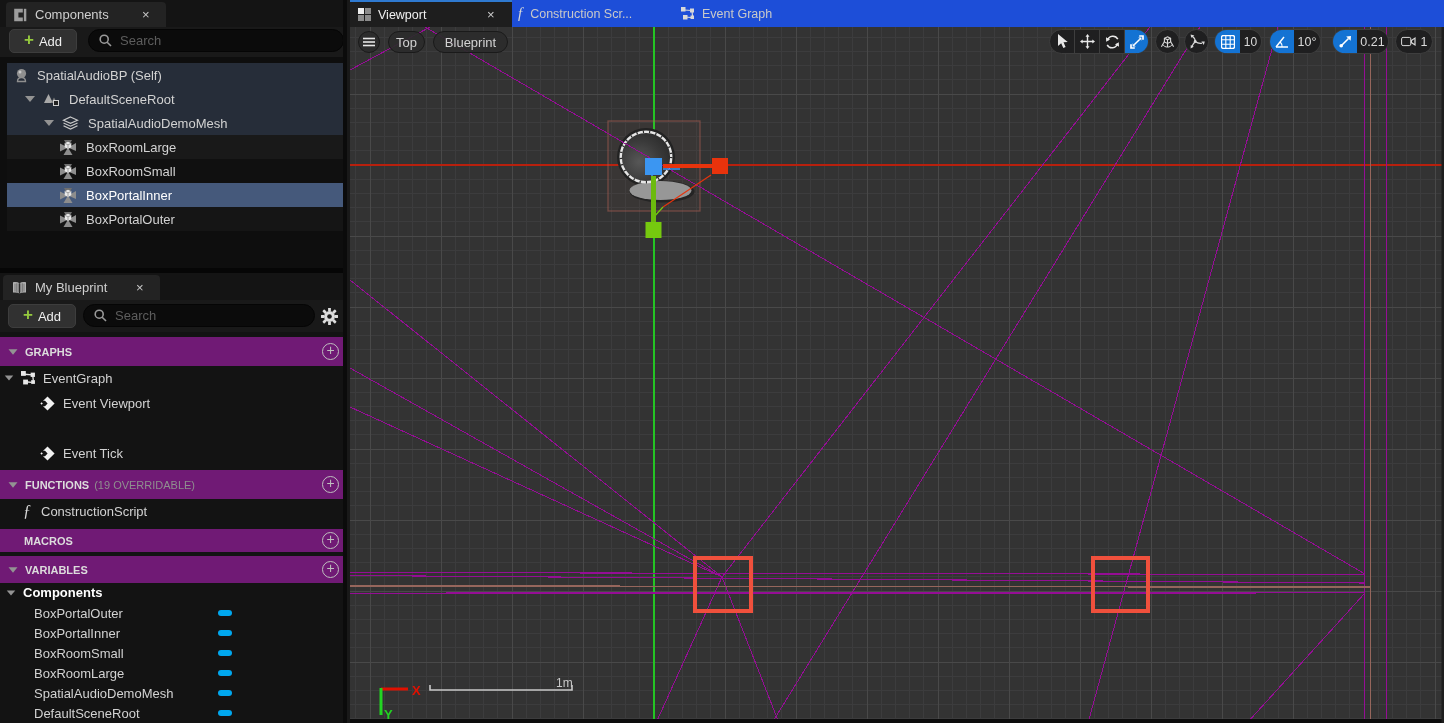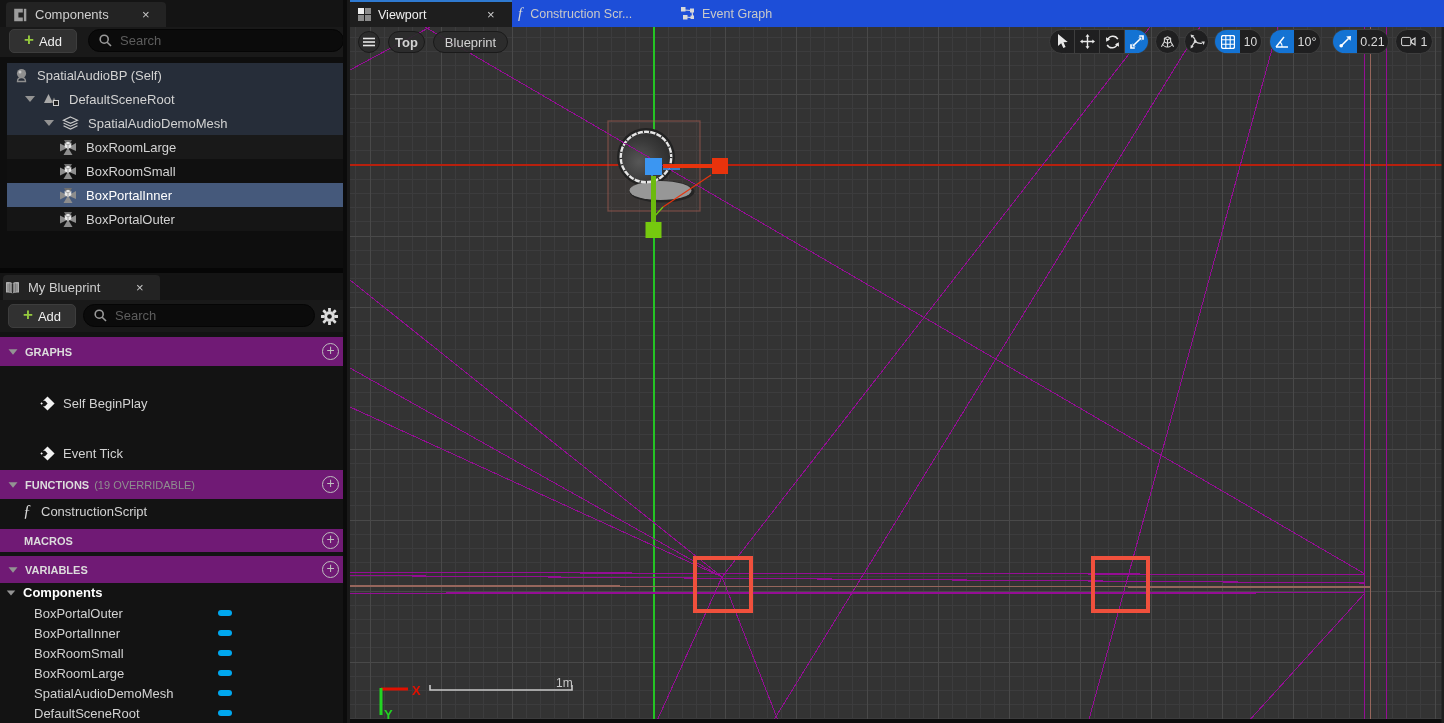--- a/index.html
+++ b/index.html
@@ -275,21 +275,21 @@
 
     <div class="vbtn" style="left:8px; top:31px; width:22px; height:22px; border-radius:50%;">
       <svg width="12" height="10">
           <g stroke="#e6e6e6" stroke-width="1.6">
             <line x1="0" y1="1.5" x2="12" y2="1.5"></line>
             <line x1="0" y1="5" x2="12" y2="5"></line>
             <line x1="0" y1="8.5" x2="12" y2="8.5"></line>
           </g>
         </svg>
     </div>
-    <div class="vbtn" style="left:38px; top:31px; width:37px; height:22px;font-weight:bold;">Top</div>
+    <div class="vbtn" style="left:38px; top:31px; width:37px; height:22px;">Top</div>
     <div class="vbtn" style="left:83px; top:31px; width:75px; height:22px;">Blueprint</div>
 
     <div class="abs" style="left:699px;top:29px;width:100px;height:25px;background:#1f1f20;border:1px solid #3e3e3e;border-radius:13px;overflow:hidden;display:flex;">
       <div style="width:25px;display:flex;align-items:center;justify-content:center;border-right:1px solid #3e3e3e;">
         <svg width="13" height="15" viewBox="0 0 13 15">
             <path d="M2 0 L2 12 L5.2 9.2 L7.3 14 L9.6 13 L7.5 8.3 L11.7 8 Z" fill="#e8e8e8"></path>
           </svg>
       </div>
       <div style="width:25px;display:flex;align-items:center;justify-content:center;border-right:1px solid #3e3e3e;">
         <svg width="15" height="15" viewBox="0 0 15 15">
@@ -512,21 +512,21 @@
           <g>
             <path d="M 5.7 4.3 L 9 2.8 L 12.3 4.3 L 12.3 8.2 L 9 9.9 L 5.7 8.2 Z" fill="#e9e9e9"></path>
             <path d="M 5.7 4.3 L 9 5.8 L 12.3 4.3 M 9 5.8 L 9 9.9" fill="none" stroke="#9a9a9a" stroke-width="0.9"></path>
           </g>
         </svg>
         <span style="margin-left:9px;">BoxPortalOuter</span>
       </div>
 
     <div class="abs" style="left:0;top:268px;width:350px;height:5px;background:#060606;"></div>
     <div class="tabbar" style="top:273px;"></div>
-    <div class="tab1" style="left:3px; top:275px; width:157px; padding-left:2px;">
+    <div class="tab1" style="left:3px; top:275px; width:157px; padding-left:9px;">
       <svg width="15" height="14" viewBox="0 0 15 14" style="margin-right:8px">
           <path d="M 7.5 2.2 Q 5.5 0.8 1 1.2 L 1 11.6 Q 5.5 11.2 7.5 12.6 Q 9.5 11.2 14 11.6 L 14 1.2 Q 9.5 0.8 7.5 2.2 Z" fill="#b2b2b2"></path>
           <line x1="7.5" y1="2.2" x2="7.5" y2="12.6" stroke="#2b2b2b" stroke-width="1.2"></line>
           <g stroke="#6e6e6e" stroke-width="0.9">
             <line x1="3" y1="2.6" x2="3" y2="10.6"></line>
             <line x1="4.7" y1="2.3" x2="4.7" y2="10.9"></line>
             <line x1="6.2" y1="2.4" x2="6.2" y2="11.4"></line>
             <line x1="8.8" y1="2.4" x2="8.8" y2="11.4"></line>
             <line x1="10.4" y1="2.3" x2="10.4" y2="10.9"></line>
             <line x1="12" y1="2.6" x2="12" y2="10.6"></line>
@@ -560,26 +560,43 @@
           <circle cx="8.5" cy="8.5" r="5.4"></circle>
         </g>
         <circle cx="8.5" cy="8.5" r="2.3" fill="#191919"></circle>
       </svg>
 
     <div class="hdr" style="top:337px;height:29px;">
         <span class="arrow" style="margin-left:8px;transform:scale(0.9);"></span>
         <span style="margin-left:7px;">GRAPHS</span>
         <span class="plusc">+</span>
       </div>
+    <div class="row" style="top:366px;">
+      <span class="arrow" style="margin-left:-3px;transform:scale(0.85);"></span>
+      <svg width="15" height="14" style="margin-left:7px" viewBox="0 0 14 13">
+          <g fill="#e8e8e8">
+            <rect x="0" y="0" width="4.5" height="4.5"></rect>
+            <rect x="9" y="1.5" width="4" height="4"></rect>
+            <rect x="2" y="8" width="4.5" height="4.5"></rect>
+            <rect x="9.5" y="8.5" width="3.5" height="3.5"></rect>
+          </g>
+          <g stroke="#e8e8e8" stroke-width="1.2">
+            <line x1="3" y1="3" x2="11" y2="3.5"></line>
+            <line x1="4" y1="10" x2="10" y2="10.5"></line>
+            <line x1="11" y1="4" x2="11.5" y2="9"></line>
+          </g>
+        </svg>
+      <span style="margin-left:7px;">EventGraph</span>
+    </div>
     <div class="row" style="top:391px;">
         <svg width="15" height="15" style="margin-left:33px" viewBox="0 0 15 15">
           <path d="M 7.5 0.4 L 14.6 7.5 L 7.5 14.6 L 0.4 7.5 Z" fill="#f2f2f2"></path>
           <path d="M 0.2 4.7 L 5.0 4.7 L 7.6 7.5 L 5.0 10.3 L 0.2 10.3 L 2.8 7.5 Z" fill="#141414"></path>
         </svg>
-        <span style="margin-left:8px;">Self BeginPlay</span>
+        <span style="margin-left:8px;">Event Viewport</span>
       </div>
     <div class="row" style="top:441px;">
         <svg width="15" height="15" style="margin-left:33px" viewBox="0 0 15 15">
           <path d="M 7.5 0.4 L 14.6 7.5 L 7.5 14.6 L 0.4 7.5 Z" fill="#f2f2f2"></path>
           <path d="M 0.2 4.7 L 5.0 4.7 L 7.6 7.5 L 5.0 10.3 L 0.2 10.3 L 2.8 7.5 Z" fill="#141414"></path>
         </svg>
         <span style="margin-left:8px;">Event Tick</span>
       </div>
 
     <div class="hdr" style="top:470px;height:29px;">

